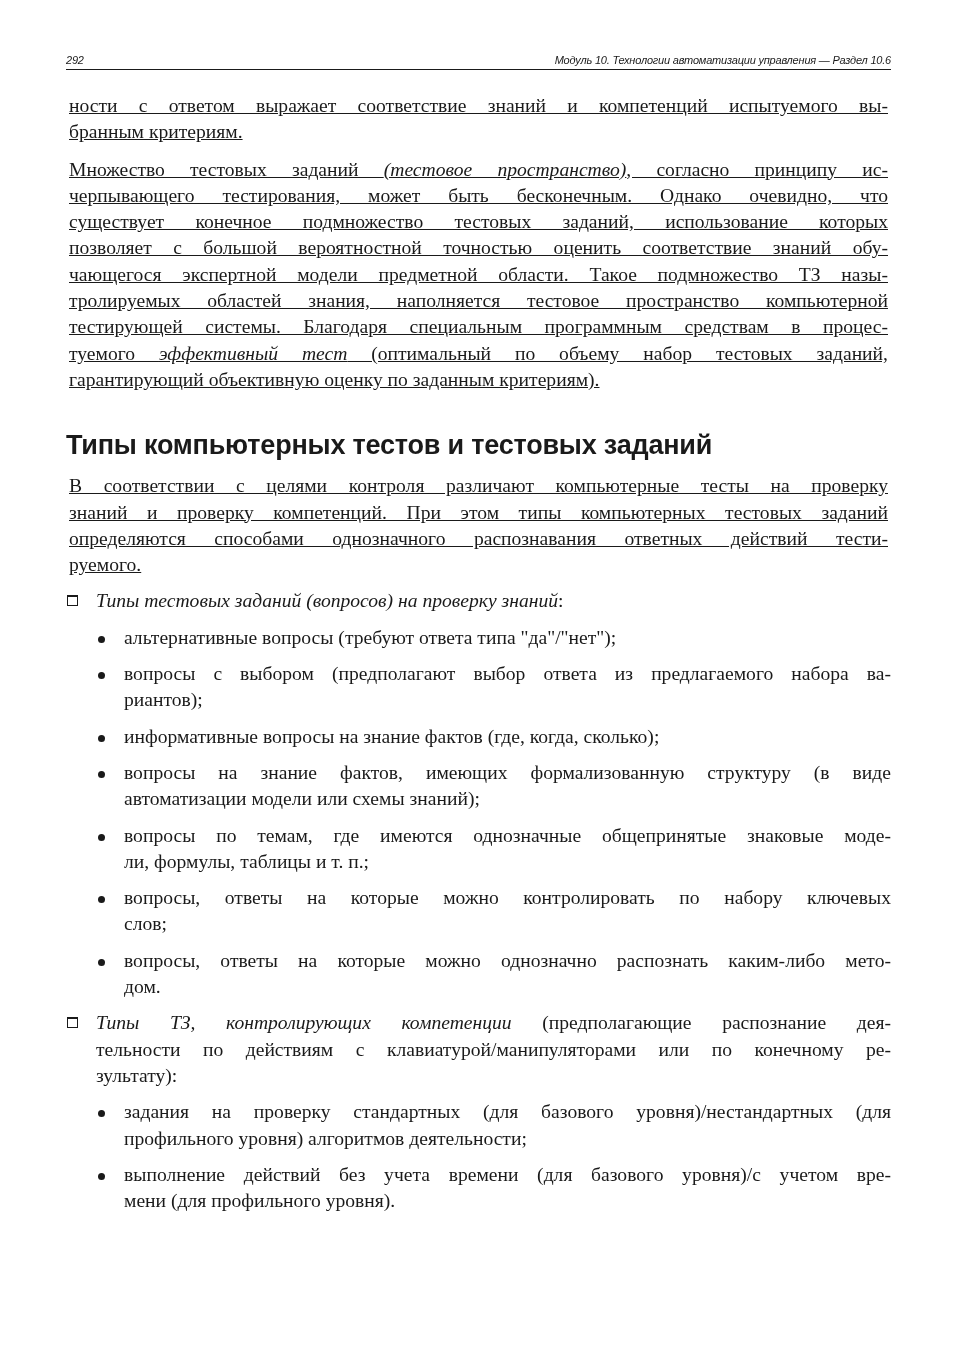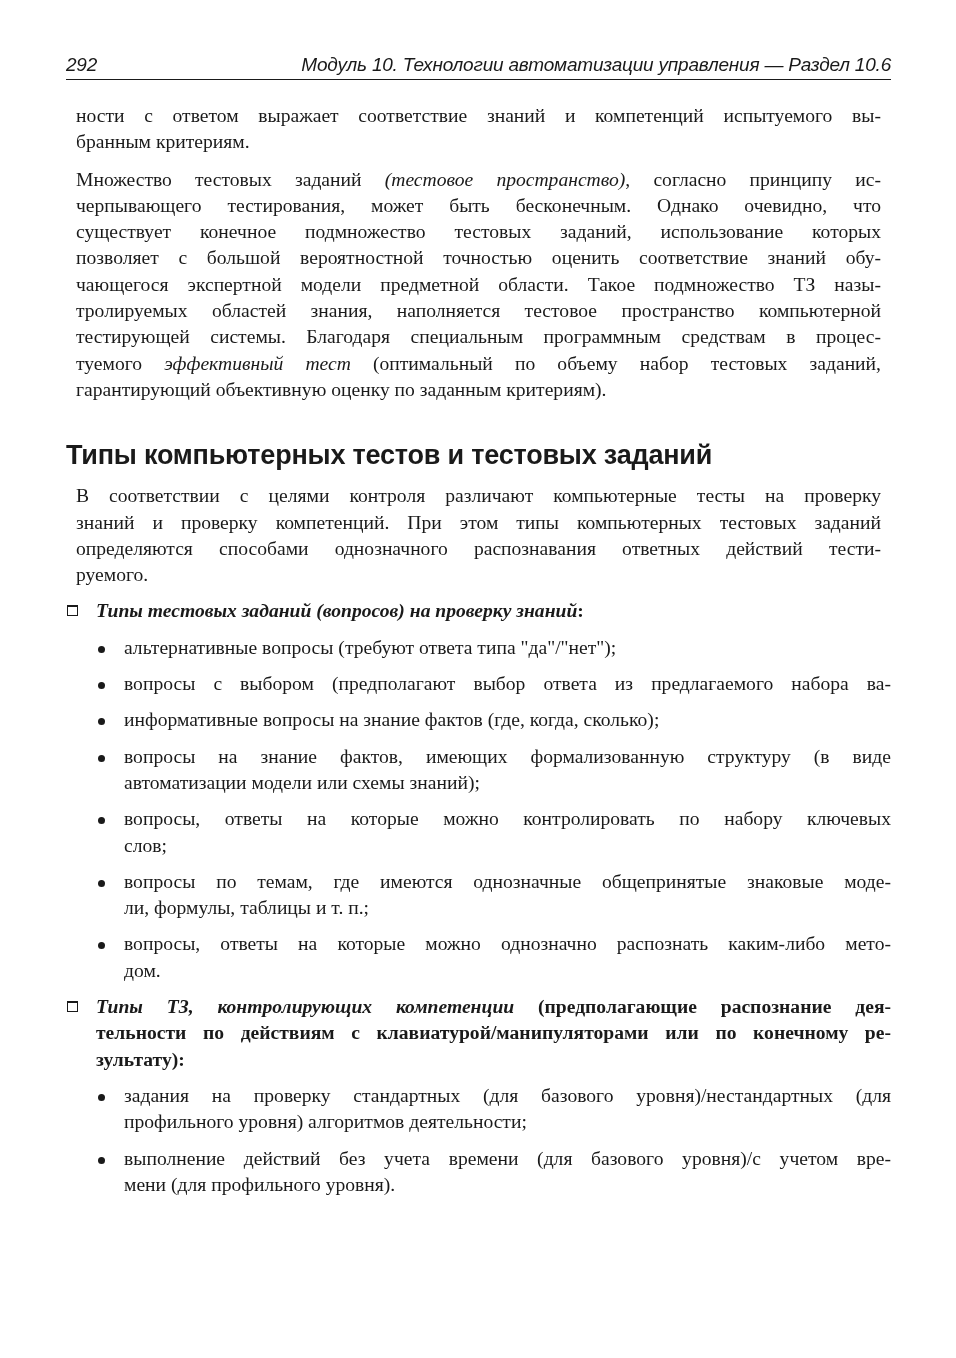--- a/index.html
+++ b/index.html
@@ -19,34 +19,35 @@
       left: 66px;
       top: 54px;
       width: 825px;
     }
     .running-header {
       display: flex;
       justify-content: space-between;
       align-items: baseline;
       font-family: "Liberation Sans", sans-serif;
       font-style: italic;
-      font-size: 19px;
+      font-size: 11px;
       color: #1a1a1a;
       padding-bottom: 3px;
       border-bottom: 1.4px solid #1a1a1a;
       letter-spacing: -0.2px;
     }
     .body-text {
       font-family: "Liberation Serif", serif;
       font-size: 19.6px;
       line-height: 26.3px;
       color: #1a1a1a;
     }
     .para {
-      margin: 10px;
+      margin: 3px;
+      text-decoration: underline;
     }
     .line {
       display: block;
       text-align: justify;
       text-align-last: justify;
       white-space: nowrap;
       height: 26.3px;
     }
     .line.last {
       text-align-last: left;
@@ -62,21 +63,20 @@
       font-size: 27px;
       line-height: 32px;
       margin: 36px 0 0 0;
       color: #1a1a1a;
       letter-spacing: -0.2px;
     }
     .p3 { margin-top: 12px; }
     .group {
       position: relative;
       padding-left: 30px;
-      font-weight: bold;
     }
     .group-marker {
       position: absolute;
       left: 1px;
       top: 7px;
       width: 11px;
       height: 11px;
       border: 1.6px solid #1a1a1a;
       border-top-width: 2.4px;
       box-sizing: border-box;
@@ -146,39 +146,40 @@
       <span class="line last"><span class="it">Типы тестовых заданий (вопросов) на проверку знаний</span><span>:</span></span>
     </div>
     <ul class="bullets">
       <li class="bullet">
         <span class="bullet-dot"></span>
         <span class="line last">альтернативные вопросы (требуют ответа типа "да"/"нет");</span>
       </li>
       <li class="bullet">
         <span class="bullet-dot"></span>
         <span class="line">вопросы с выбором (предполагают выбор ответа из предлагаемого набора ва-</span>
+        <span class="line last">риантов);</span>
       </li>
       <li class="bullet">
         <span class="bullet-dot"></span>
         <span class="line last">информативные вопросы на знание фактов (где, когда, сколько);</span>
       </li>
       <li class="bullet">
         <span class="bullet-dot"></span>
         <span class="line">вопросы на знание фактов, имеющих формализованную структуру (в виде</span>
         <span class="line last">автоматизации модели или схемы знаний);</span>
       </li>
       <li class="bullet">
         <span class="bullet-dot"></span>
+        <span class="line">вопросы по темам, где имеются однозначные общепринятые знаковые моде-</span>
+        <span class="line last">ли, формулы, таблицы и т. п.;</span>
+      </li>
+      <li class="bullet">
+        <span class="bullet-dot"></span>
         <span class="line">вопросы, ответы на которые можно контролировать по набору ключевых</span>
         <span class="line last">слов;</span>
-      </li>
-      <li class="bullet">
-        <span class="bullet-dot"></span>
-        <span class="line">вопросы по темам, где имеются однозначные общепринятые знаковые моде-</span>
-        <span class="line last">ли, формулы, таблицы и т. п.;</span>
       </li>
       <li class="bullet">
         <span class="bullet-dot"></span>
         <span class="line">вопросы, ответы на которые можно однозначно распознать каким-либо мето-</span>
         <span class="line last">дом.</span>
       </li>
     </ul>
 
     <div class="group g2">
       <span class="group-marker"></span>

